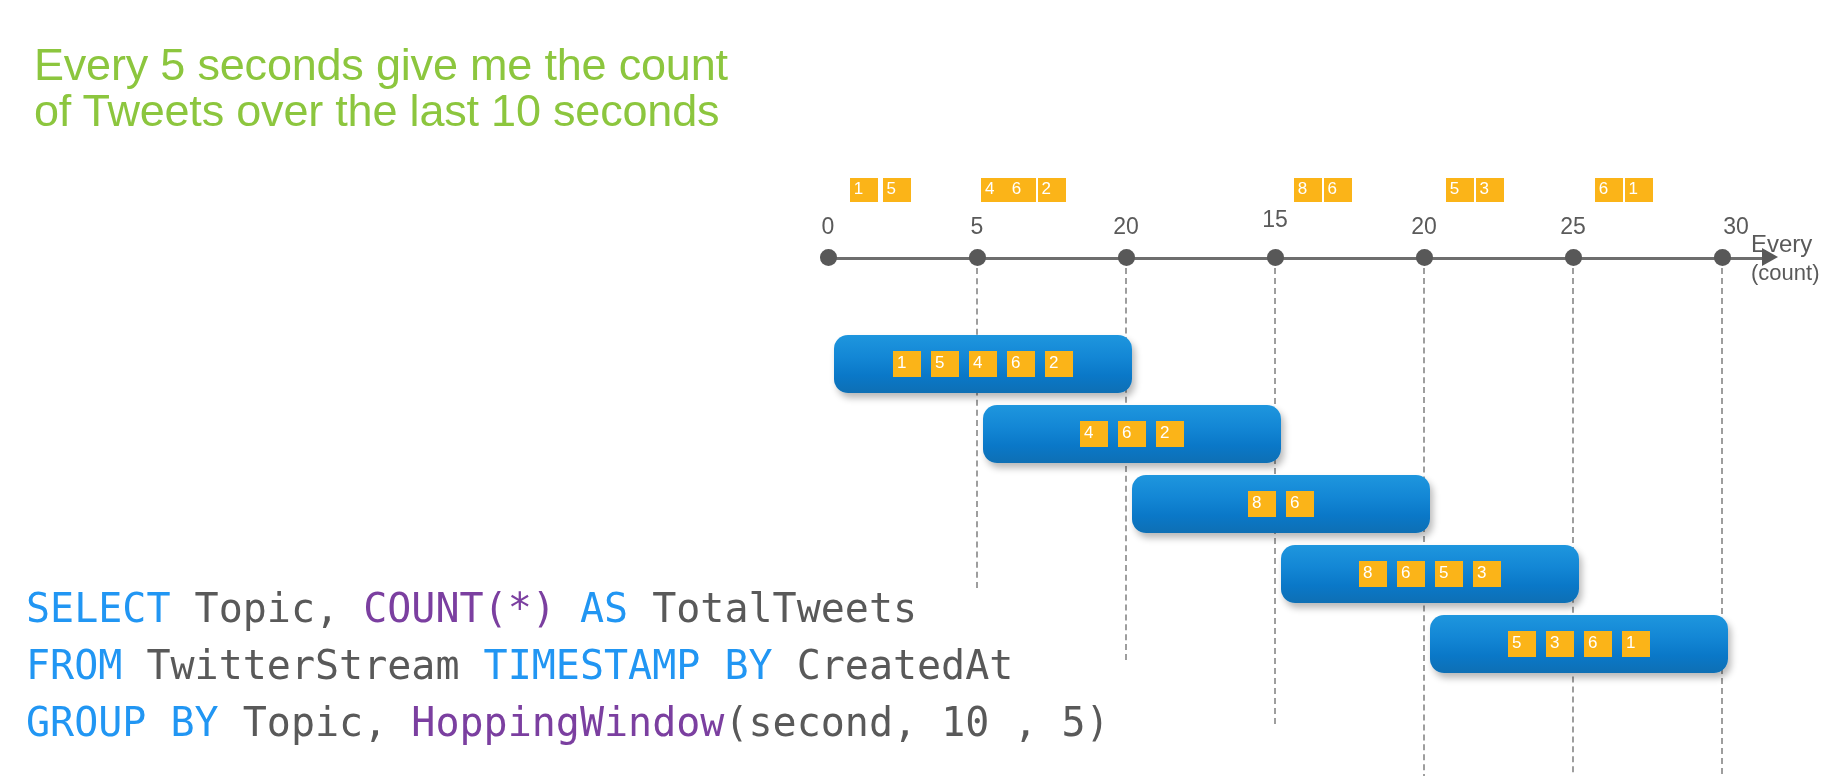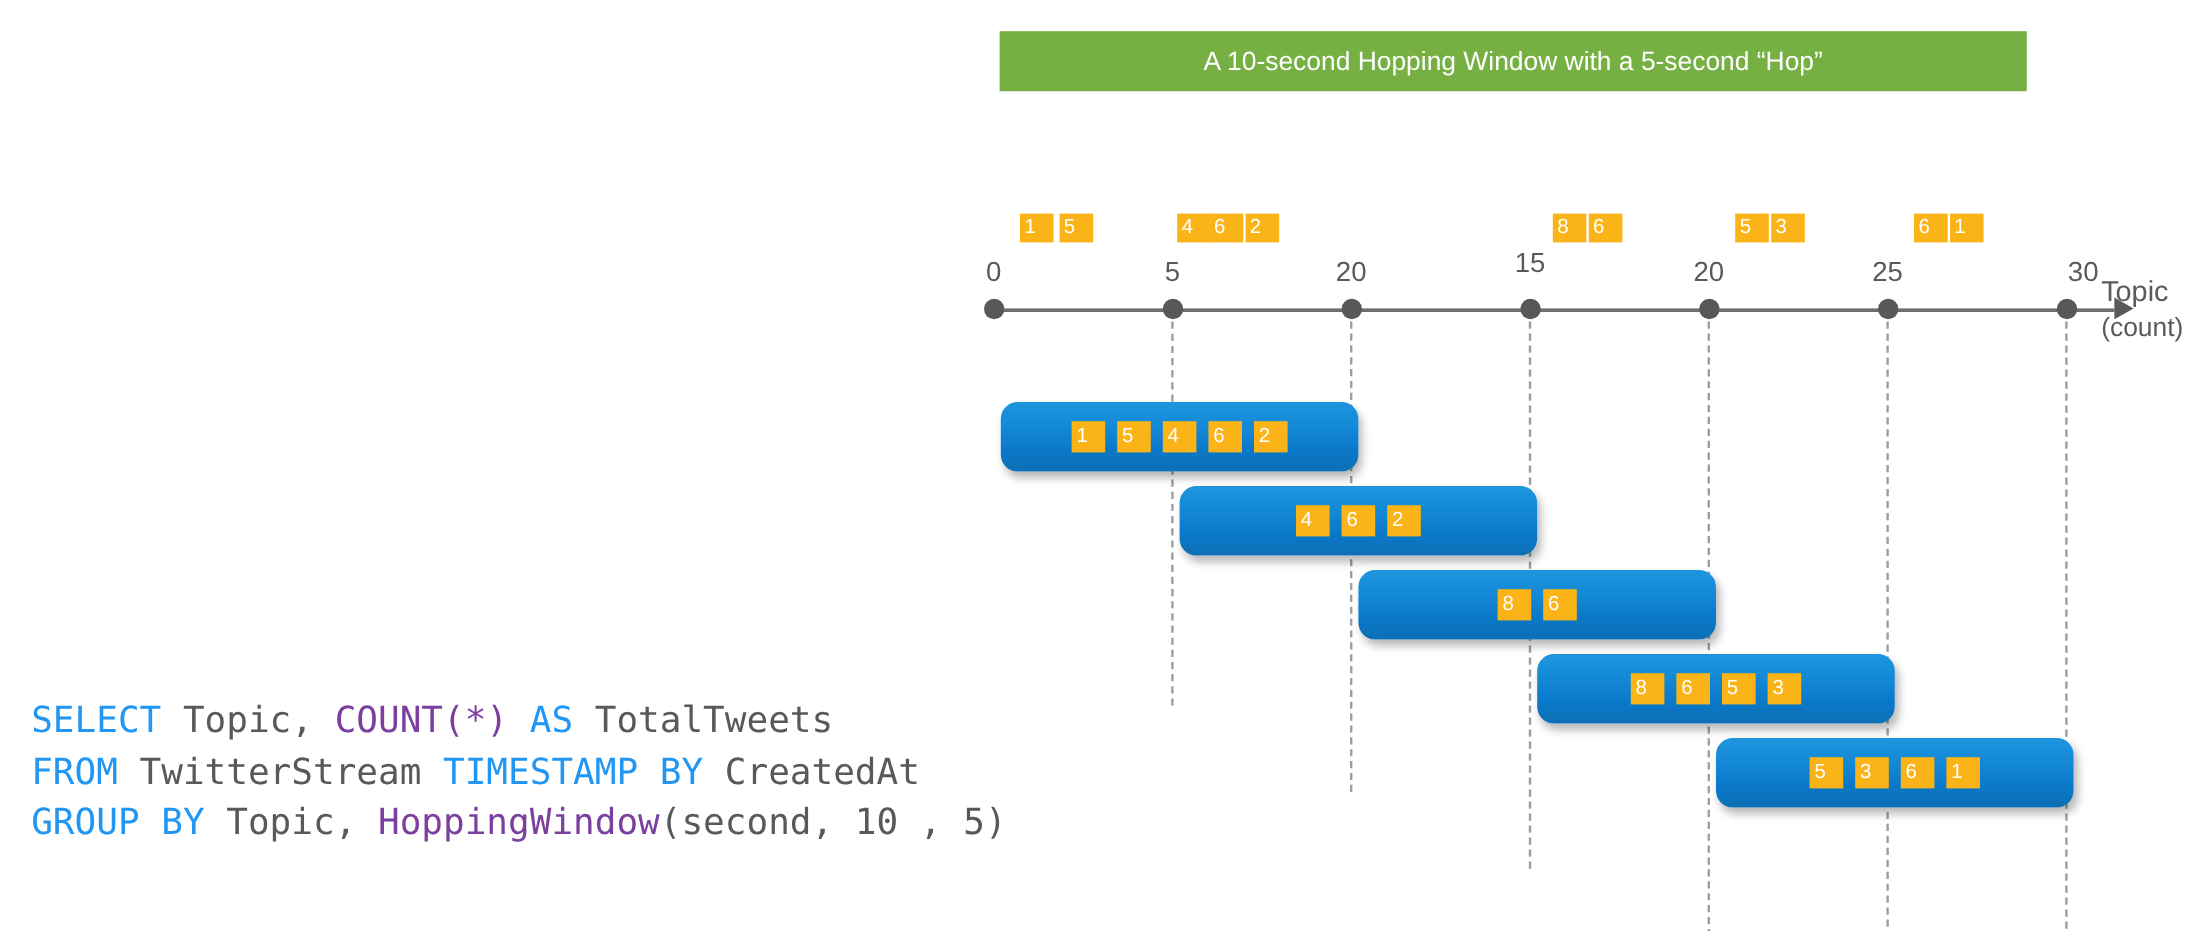--- a/index.html
+++ b/index.html
@@ -145,38 +145,36 @@
     height: 26px;
     line-height: 24px;
   }
 
   
   #sql {
     position: absolute;
     left: 26px;
     top: 580px;
     font-family: "DejaVu Sans Mono", "Liberation Mono", monospace;
-    font-size: 30px;
+    font-size: 40px;
     line-height: 1.42;
     color: #595959;
     white-space: pre;
   }
   .kw  { color: #2196F3; }
   .fn  { color: #7B3FA0; }
   .id  { color: #595959; }
 </style>
 </head>
 <body>
 
 <div id="slide">
 
-
-  <div id="banner">
-    <span id="banner-text">A 10-second Hopping Window with a 5-second “Hop”</span>
-  </div>
+  <div id="headline">Every 5 seconds give me the count of Tweets over the last 10 seconds</div>
+
 
   <div id="timeline">
       <div class="axis-line" style="left: 828px; top: 257px; width: 934px;"></div>
       <div class="axis-arrow" style="left: 1762px; top: 248px;"></div>
       <div class="tick-dot" style="left: 820px; top: 249px;"></div>
       <div class="tick-label" style="left: 828px; top: 213px;">0</div>
       <div class="tick-dot" style="left: 969px; top: 249px;"></div>
       <div class="tick-label" style="left: 977px; top: 213px;">5</div>
       <div class="guide-line" style="left: 976px; top: 268px; height: 320px;"></div>
       <div class="tick-dot" style="left: 1118px; top: 249px;"></div>
@@ -234,19 +232,19 @@
       <div class="window-bar" style="left: 1430px; top: 615px; width: 298px; height: 58px;"></div>
       <div class="window-chips" style="left: 1508px; top: 631px;">
         <div class="chip">5</div>
         <div class="chip">3</div>
         <div class="chip">6</div>
         <div class="chip">1</div>
       </div>
     </div>
 
   <div id="time-label">
-    <span>Topic</span>
+    <span>Every</span>
     <span class="sub">(count)</span>
   </div>
 
   <div id="sql"><div class="sql-line"><span class="kw">SELECT</span><span class="id"> Topic, </span><span class="fn">COUNT(*)</span><span class="id"> </span><span class="kw">AS</span><span class="id"> TotalTweets</span></div><div class="sql-line"><span class="kw">FROM</span><span class="id"> TwitterStream </span><span class="kw">TIMESTAMP BY</span><span class="id"> CreatedAt</span></div><div class="sql-line"><span class="kw">GROUP BY</span><span class="id"> Topic, </span><span class="fn">HoppingWindow</span><span class="id">(second, 10 , 5)</span></div></div>
 
 </div>
 
 </body></html>

